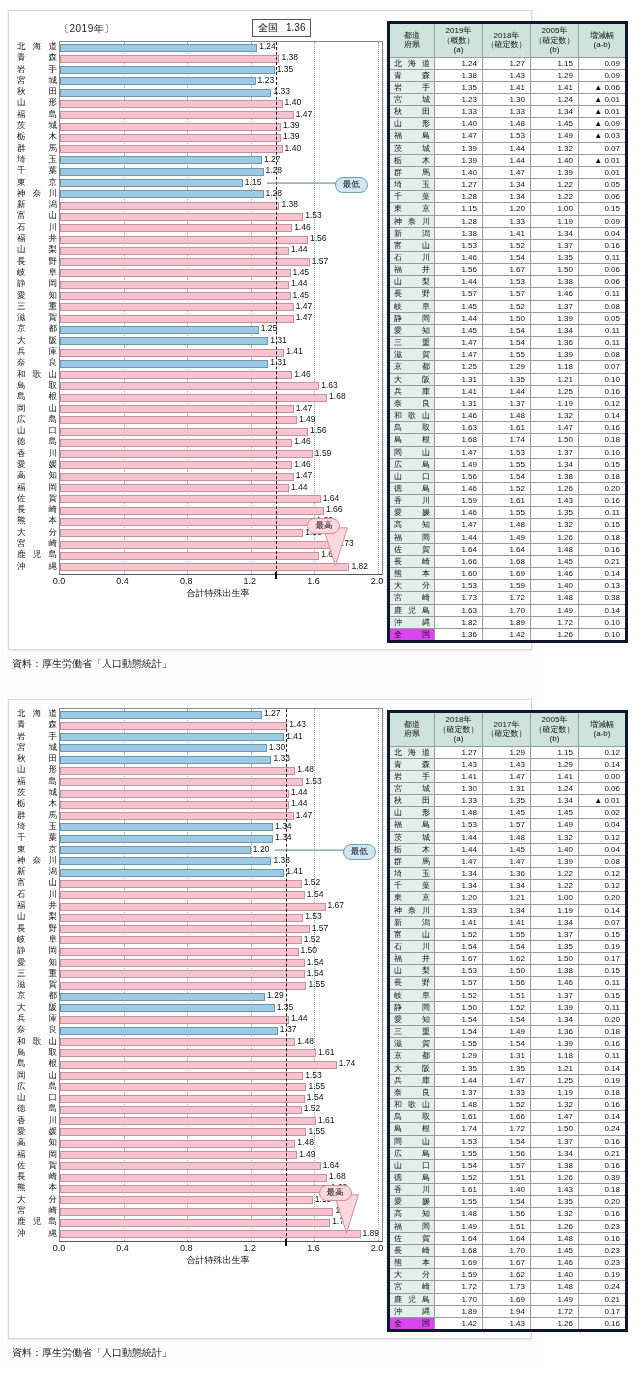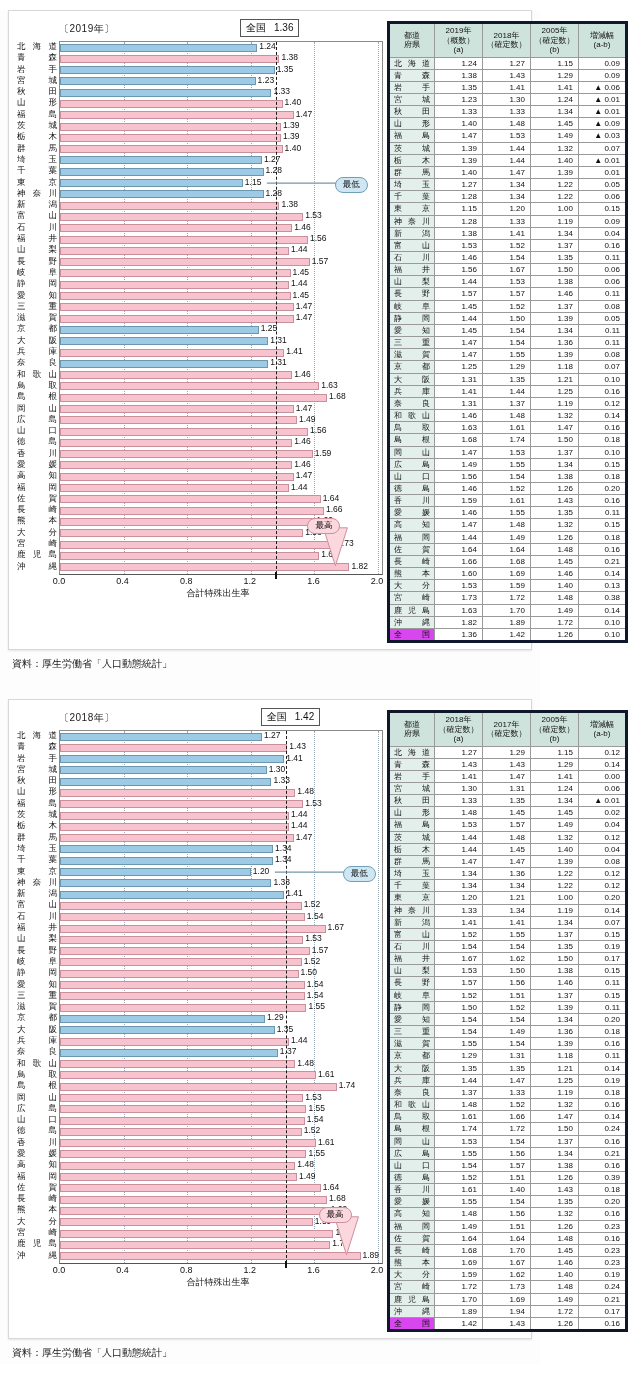--- a/index.html
+++ b/index.html
@@ -230,21 +230,21 @@
 </style>
 </head>
 <body>
 
 <div class="figure">
   <div id="fig-root">
       <div class="panel">
         <div class="chart-area">
           <div class="chart-head">
             <div class="year-label">〔2019年〕</div>
-            <div class="national-box" style="left:225px;"><span>全国</span><span class="nb-val">1.36</span></div>
+            <div class="national-box" style="left:237px;"><span>全国</span><span class="nb-val">1.36</span></div>
           </div>
           <div class="plot" style="height:534.1px;">
             <div class="grid-line" style="left:63.6px;"></div>
             <div class="grid-line" style="left:127.2px;"></div>
             <div class="grid-line" style="left:190.80000000000004px;"></div>
             <div class="grid-line" style="left:254.4px;"></div>
             <div class="grid-line" style="left:318px;"></div>
             <div class="avg-line" style="left:216.24px;"></div>
             <div class="rows">
               <div class="row">
@@ -876,24 +876,20 @@
                 <td class="delta">0.10</td>
               </tr>
             </tbody>
           </table>
         </div>
       </div>
       <div class="source">資料：厚生労働省「人口動態統計」</div>
       <div class="gap"></div>
       <div class="panel">
         <div class="chart-area">
-          <div class="chart-head">
-            <div class="year-label">〔2018年〕</div>
-            <div class="national-box" style="left:245.77999999999997px;"><span>全国</span><span class="nb-val">1.42</span></div>
-          </div>
           <div class="plot" style="height:534.1px;">
             <div class="grid-line" style="left:63.6px;"></div>
             <div class="grid-line" style="left:127.2px;"></div>
             <div class="grid-line" style="left:190.80000000000004px;"></div>
             <div class="grid-line" style="left:254.4px;"></div>
             <div class="grid-line" style="left:318px;"></div>
             <div class="avg-line" style="left:225.78px;"></div>
             <div class="rows">
               <div class="row">
                 <span class="pref-name">北海道</span>

